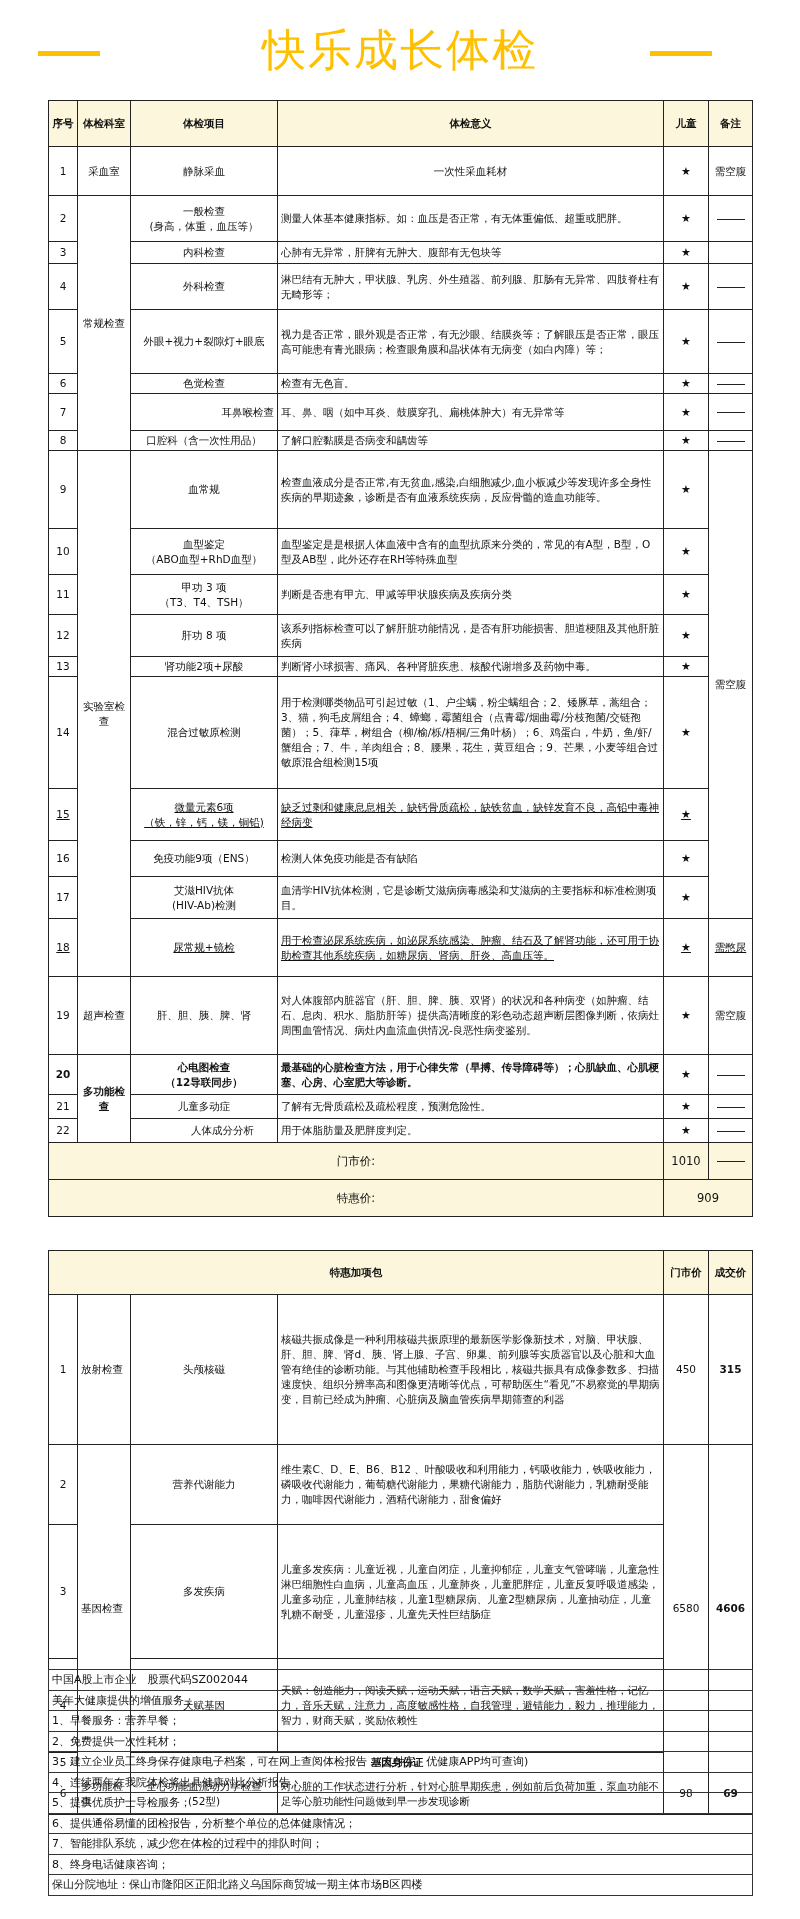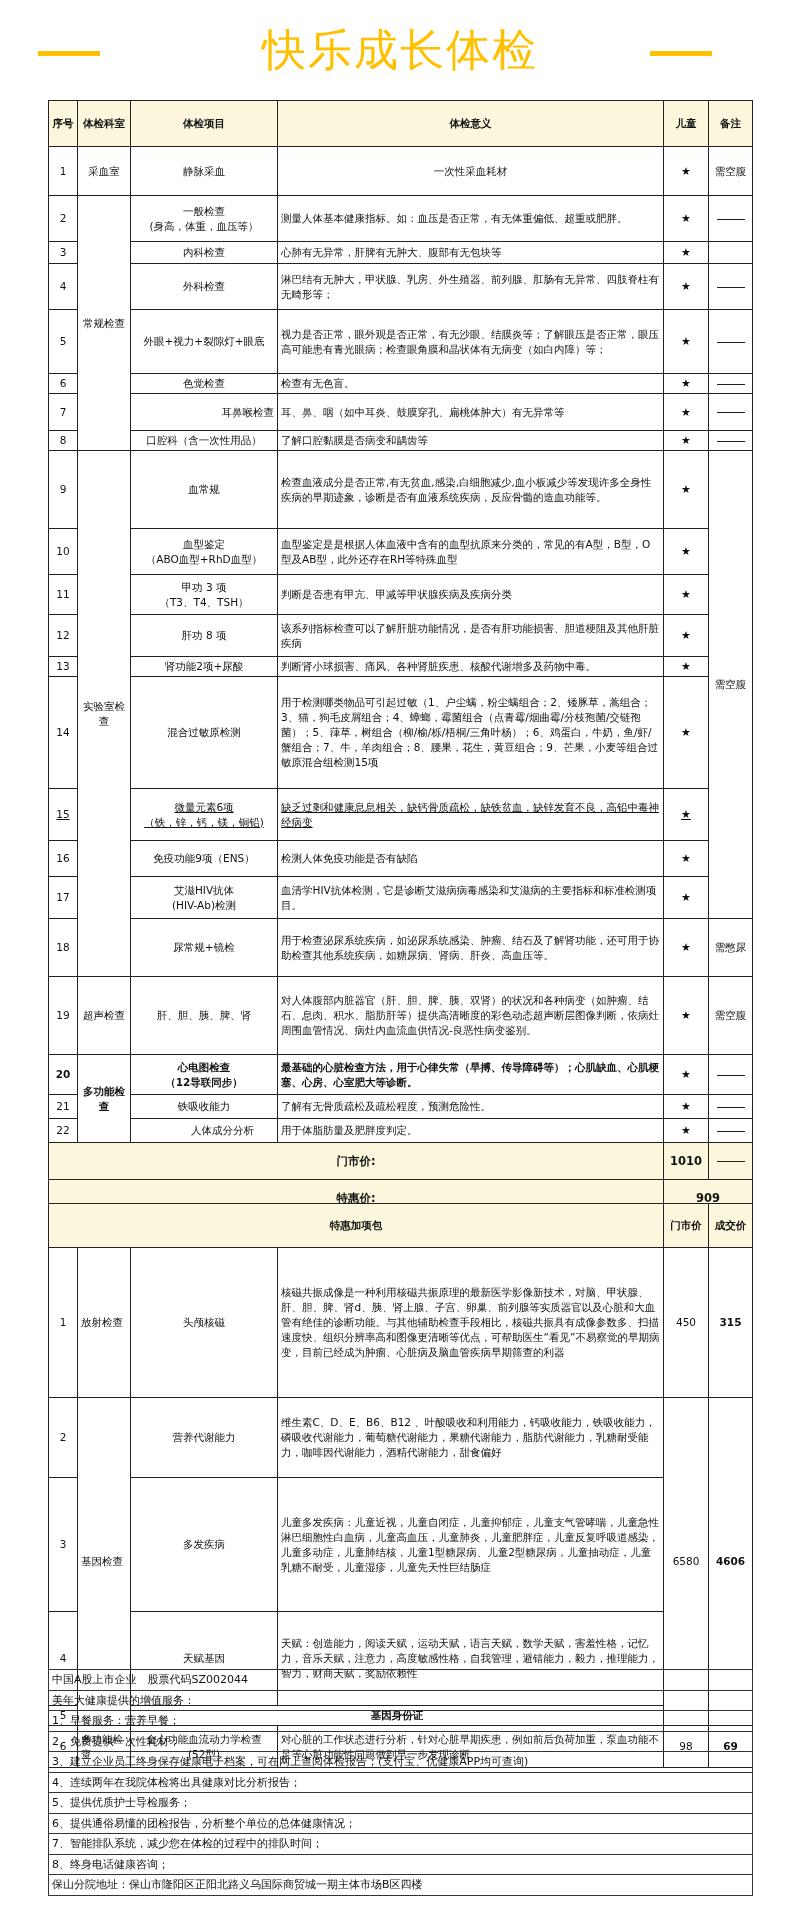--- a/index.html
+++ b/index.html
@@ -14,24 +14,24 @@
 
   table { border-collapse: collapse; table-layout: fixed; position: absolute; left: 48px; width: 704px; font-size: 10.5px; }
   td, th { border: 1px solid #222; padding: 1px 3px; vertical-align: middle; line-height: 15px; }
   .c { text-align: center; }
   .l { text-align: left; }
   .hdr td { background: #fcf7dc; font-weight: bold; }
   .star { text-align: center; font-size: 11px; }
   .dash { text-align: center; }
   .dash span { display: inline-block; width: 28px; border-top: 1px solid #222; vertical-align: middle; }
   .bold { font-weight: bold; }
-  .price-row td { background: #fcf7dc; font-weight: bold; font-size: 11.5px; height: 37px; }
+  .price-row td { background: #fcf7dc; font-weight: normal; font-size: 11.5px; height: 37px; }
 
   #main { top: 100px; }
-  #addon { top: 1203px; }
+  #addon { top: 1250px; }
   #services { top: 1669px; font-size: 11px; }
   #services td { height: 20.5px; padding: 0 3px; border-color: #333; }
 </style>
 </head>
 <body>
 
 <div class="title-wrap">
   <div class="title-line left"></div>
   <div class="title-text">快乐成长体检</div>
   <div class="title-line right"></div>
@@ -170,21 +170,21 @@
         <td class="l">检测人体免疫功能是否有缺陷</td>
         <td class="star">★</td>
       </tr>
       <tr style="height: 42px;">
         <td class="c">17</td>
         <td class="c" style="white-space: pre-line;">艾滋HIV抗体
 (HIV-Ab)检测</td>
         <td class="l">血清学HIV抗体检测，它是诊断艾滋病病毒感染和艾滋病的主要指标和标准检测项目。</td>
         <td class="star">★</td>
       </tr>
-      <tr style="height: 58px;">
+      <tr style="height: 58px; text-decoration: underline;">
         <td class="c">18</td>
         <td class="c" style="white-space: pre-line;">尿常规+镜检</td>
         <td class="l">用于检查泌尿系统疾病，如泌尿系统感染、肿瘤、结石及了解肾功能，还可用于协助检查其他系统疾病，如糖尿病、肾病、肝炎、高血压等。</td>
         <td class="star">★</td>
         <td class="c">需憋尿</td>
       </tr>
       <tr style="height: 78px;">
         <td class="c">19</td>
         <td class="c" rowspan="1">超声检查</td>
         <td class="c" style="white-space: pre-line;">肝、胆、胰、脾、肾</td>
@@ -196,21 +196,21 @@
         <td class="c">20</td>
         <td class="c" rowspan="3">多功能检查</td>
         <td class="c" style="white-space: pre-line; margin-left: 22px;">心电图检查
 （12导联同步）</td>
         <td class="l">最基础的心脏检查方法，用于心律失常（早搏、传导障碍等）；心肌缺血、心肌梗塞、心房、心室肥大等诊断。</td>
         <td class="star">★</td>
         <td class="dash"><span></span></td>
       </tr>
       <tr style="height: 24px;">
         <td class="c">21</td>
-        <td class="c" style="white-space: pre-line;">铁吸收能力</td>
+        <td class="c" style="white-space: pre-line;">儿童多动症</td>
         <td class="l">了解有无骨质疏松及疏松程度，预测危险性。</td>
         <td class="star">★</td>
         <td class="dash"><span></span></td>
       </tr>
       <tr style="height: 24px;">
         <td class="c">22</td>
         <td class="c" style="white-space: pre-line; padding-left: 40px;">人体成分分析</td>
         <td class="l">用于体脂肪量及肥胖度判定。</td>
         <td class="star">★</td>
         <td class="dash"><span></span></td>

